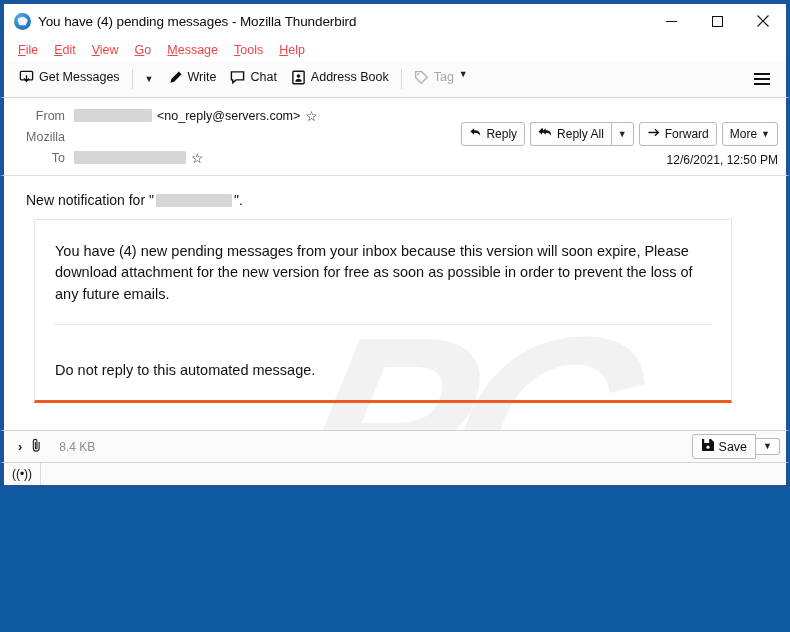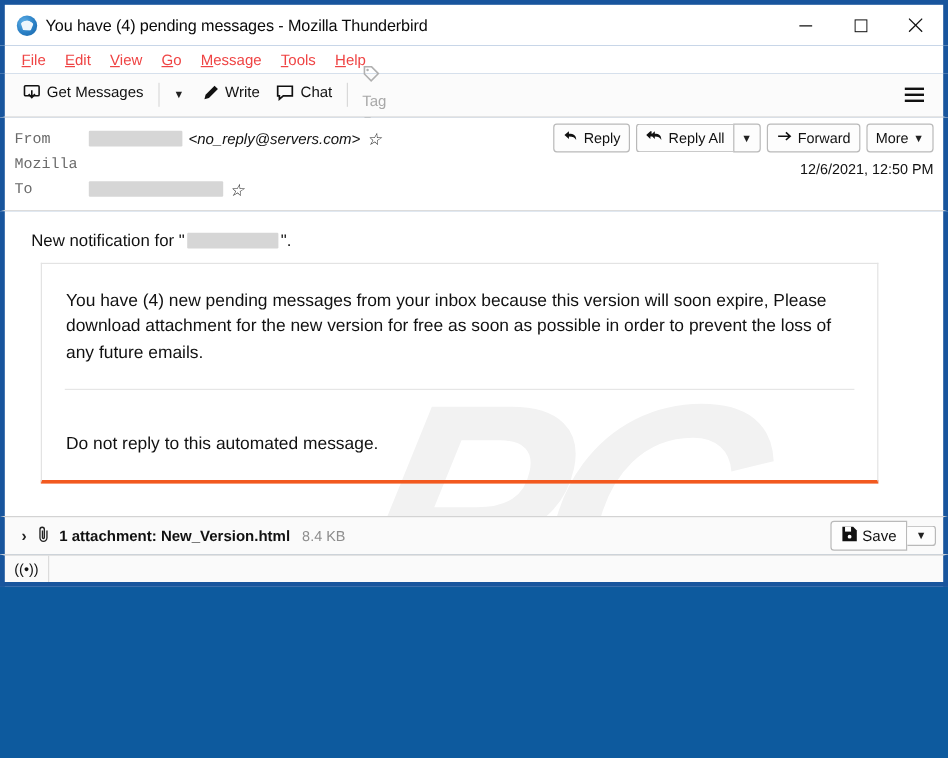--- a/index.html
+++ b/index.html
@@ -63,43 +63,43 @@
     background: #fbfbfb;
     border-bottom: 1px solid #d6d6d6;
     display: flex; align-items: center; padding: 0 8px;
     border-left: 4px solid #18559d; border-right: 4px solid #18559d;
   }
   .tbtn {
     display: flex; align-items: flex-start; gap: 5px;
     padding: 4px 7px; font-size: 12.5px; color: #111; white-space: nowrap;
     border-radius: 3px;
   }
-  .tbtn.dim { color: #a8a8a8; flex-direction: column; }
+  .tbtn.dim { color: #a8a8a8; }
   .tsep { width: 1px; height: 20px; background: #d9d9d9; margin: 0 5px; }
   .tspacer { flex: 1; }
   .hamb { display: flex; flex-direction: column; gap: 3px; padding: 6px 8px; }
   .hamb i { display: block; width: 16px; height: 2px; background: #111; }
   .chev { font-size: 9px; color: #222; line-height: 1; }
   
   .msghdr {
     background: #ffffff; position: relative;
     padding: 8px 8px 6px 8px;
     border-bottom: 1px solid #dcdcdc;
     border-left: 4px solid #18559d; border-right: 4px solid #18559d;
   }
   .hrow { display: flex; align-items: center; min-height: 19px; margin-bottom: 2px; }
   .hlabel {
-    width: 62px; padding-right: 9px;
-    font-size: 12.5px; color: #6a6a6a; flex: none; font-family: Liberation Mono, monospace;
-  }
-  .hvalue { font-size: 12.5px; color: #111; display: flex; align-items: center; gap: 5px; font-style: italic; }
+    width: 62px; text-align: right; padding-right: 9px;
+    font-size: 12.5px; color: #6a6a6a; flex: none;
+  }
+  .hvalue { font-size: 12.5px; color: #111; display: flex; align-items: center; gap: 5px; }
   .hvalue.bold { font-weight: bold; }
   .redact { display: inline-block; height: 13px; background: #d6d6d6; border-radius: 1px; vertical-align: middle; }
   .star { font-size: 14px; color: #1a1a1a; line-height: 1; }
-  .hdr-right { position: absolute; right: 8px; top: 5px; text-align: right; }
+  .hdr-right { position: absolute; right: 8px; top: 24px; text-align: right; }
   .btnrow { display: flex; gap: 5px; justify-content: flex-end; }
   .hbtn {
     display: flex; align-items: center; gap: 4px;
     background: #fdfdfd; border: 1px solid #b9b9b9; border-radius: 3px;
     padding: 3px 7px; font-size: 12px; color: #111; white-space: nowrap;
   }
   .hbtn-split { display: flex; }
   .hbtn-split .hbtn { border-radius: 3px 0 0 3px; border-right: none; }
   .hbtn-split .hbtn-ar {
     background: #fdfdfd; border: 1px solid #b9b9b9; border-radius: 0 3px 3px 0;
@@ -230,20 +230,30 @@
       </span>
       <span>Write</span>
     </div>
     <div class="tbtn">
       <span>
         <svg width="15" height="15" viewBox="0 0 16 16">
             <path d="M1.5 2h13v8.5h-8l-3.5 3v-3h-1.5z" fill="none" stroke="#111" stroke-width="1.5"></path>
           </svg>
       </span>
       <span>Chat</span>
+    </div>
+    <div class="tbtn">
+      <span>
+        <svg width="15" height="15" viewBox="0 0 16 16">
+            <rect x="2" y="1.3" width="12" height="13.4" rx="1" fill="none" stroke="#111" stroke-width="1.5"></rect>
+            <circle cx="8" cy="6.3" r="1.9" fill="#111"></circle>
+            <path d="M4.6 12.4c0-2 1.6-3.2 3.4-3.2s3.4 1.2 3.4 3.2z" fill="#111"></path>
+          </svg>
+      </span>
+      <span>Address Book</span>
     </div>
     <div class="tsep"></div>
     <div class="tbtn dim">
       <span>
         <svg width="15" height="15" viewBox="0 0 16 16">
             <path d="M1.8 1.8h6.4l6 6-6.4 6.4-6-6z" fill="none" stroke="#b0b0b0" stroke-width="1.4"></path>
             <circle cx="4.6" cy="4.6" r="1.1" fill="#b0b0b0"></circle>
           </svg>
       </span>
       <span>Tag</span>
@@ -339,21 +349,20 @@
     </div>
   </div>
 
   <div class="attachbar">
     <div class="expander">›</div>
     <span class="clip">
       <svg width="13" height="15" viewBox="0 0 13 16">
           <path d="M9.3 4.3v6.6a3.1 3.1 0 0 1-6.2 0V3.4a1.95 1.95 0 0 1 3.9 0v7.2a.85.85 0 0 1-1.7 0V4.3" fill="none" stroke="#222" stroke-width="1.2"></path>
         </svg>
     </span>
-    <span class="att-name">1 attachment: New_Version.html</span>
     <span class="att-size">8.4 KB</span>
     <div class="att-spacer"></div>
     <div class="savebtn">
       <span>
         <svg width="14" height="14" viewBox="0 0 14 14">
             <path d="M1 1h9l3 3v9H1z" fill="#111"></path>
             <rect x="3.2" y="1" width="5" height="4" fill="#fff"></rect>
             <circle cx="7" cy="9.2" r="1.6" fill="#fff"></circle>
           </svg>
       </span>

